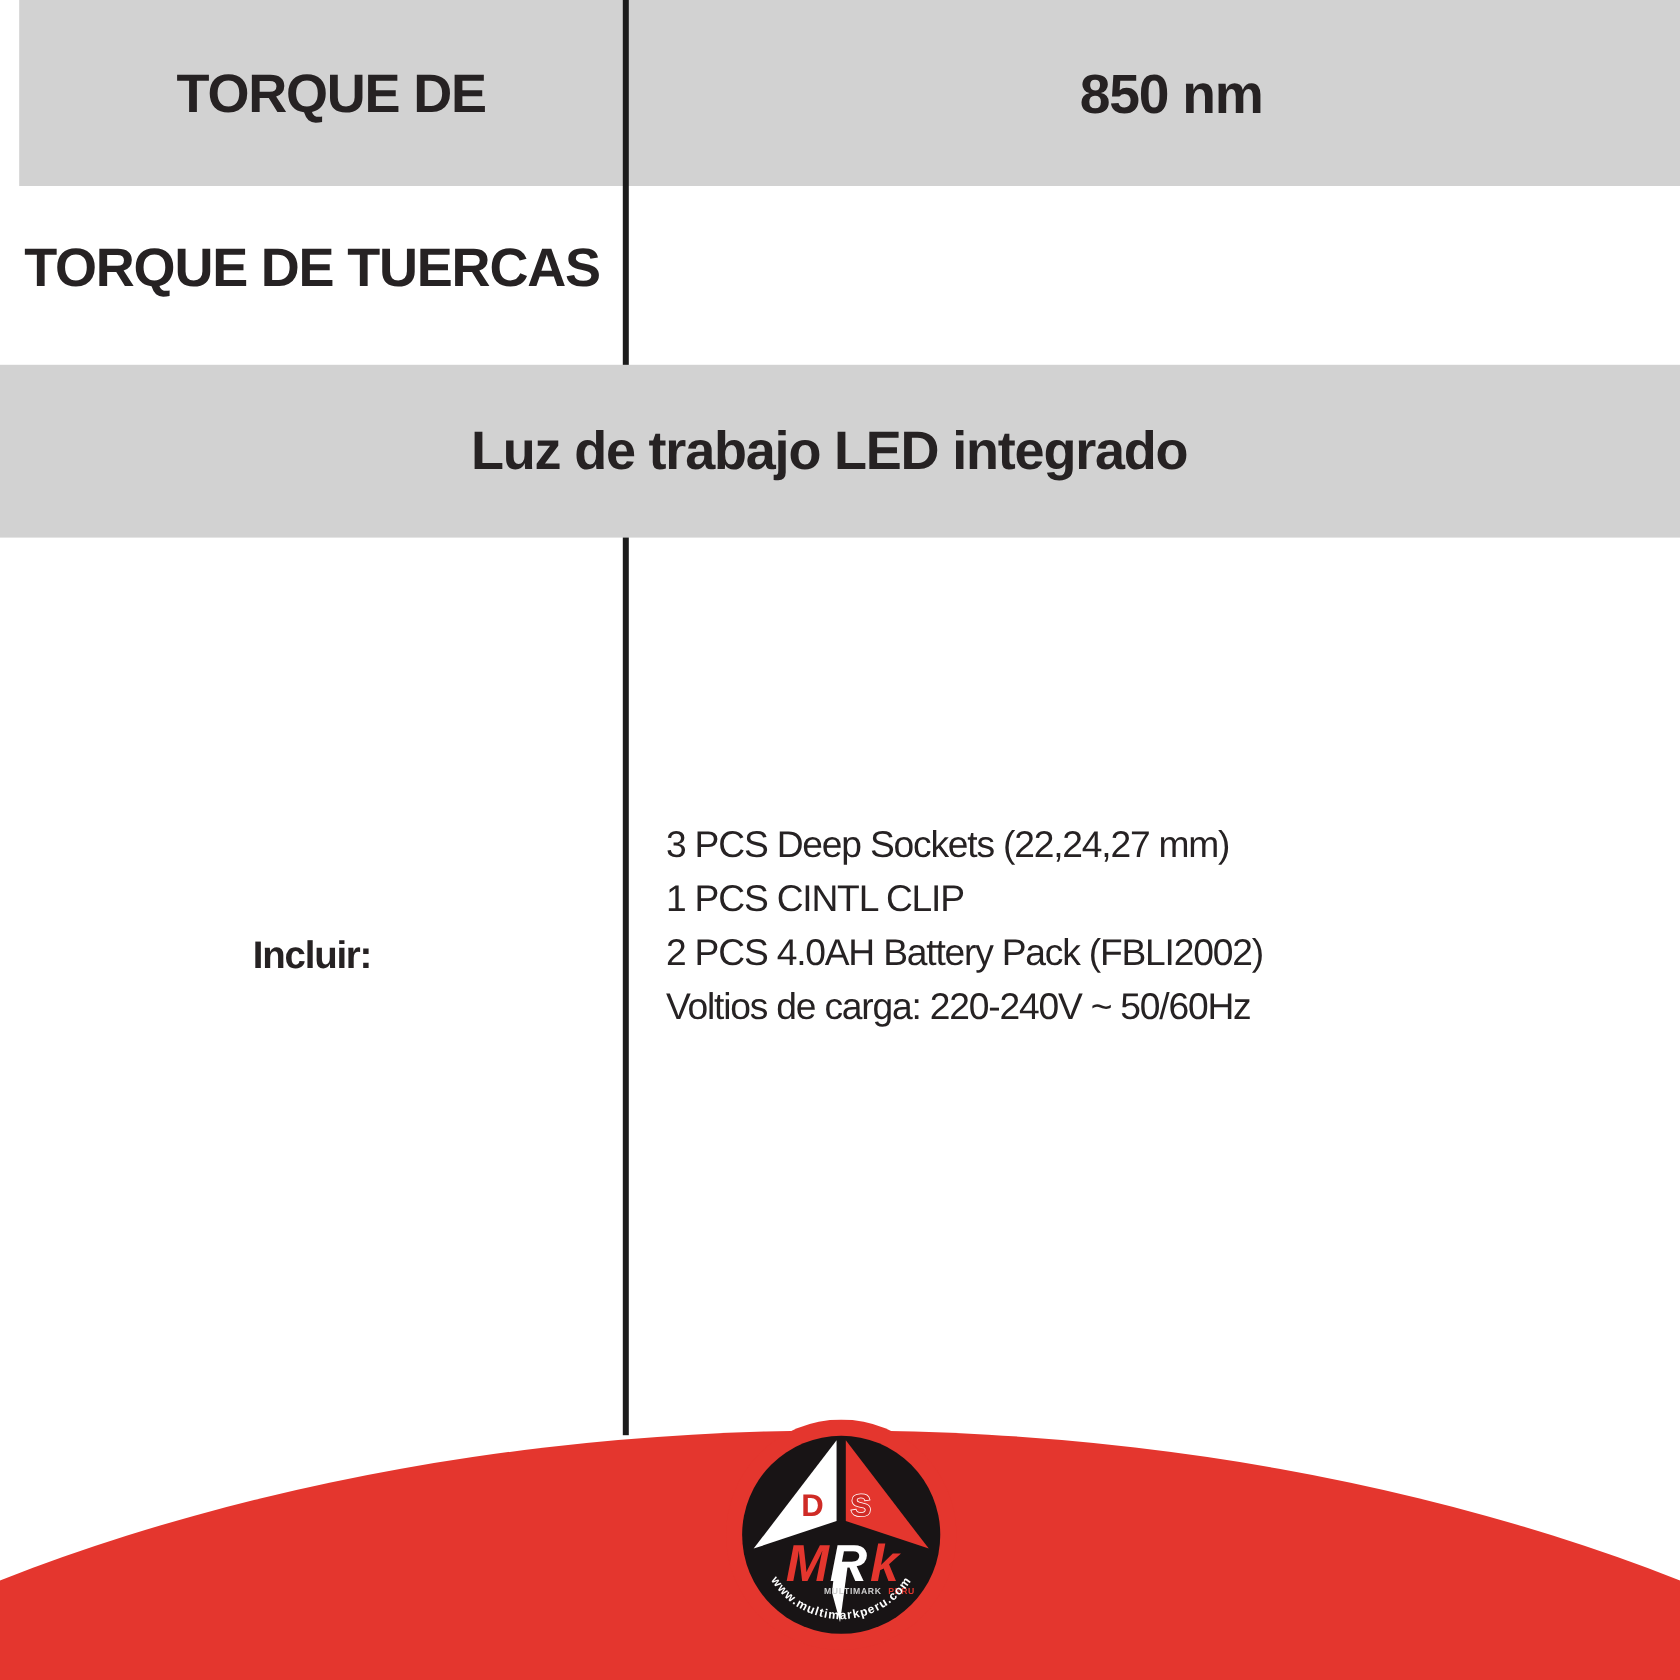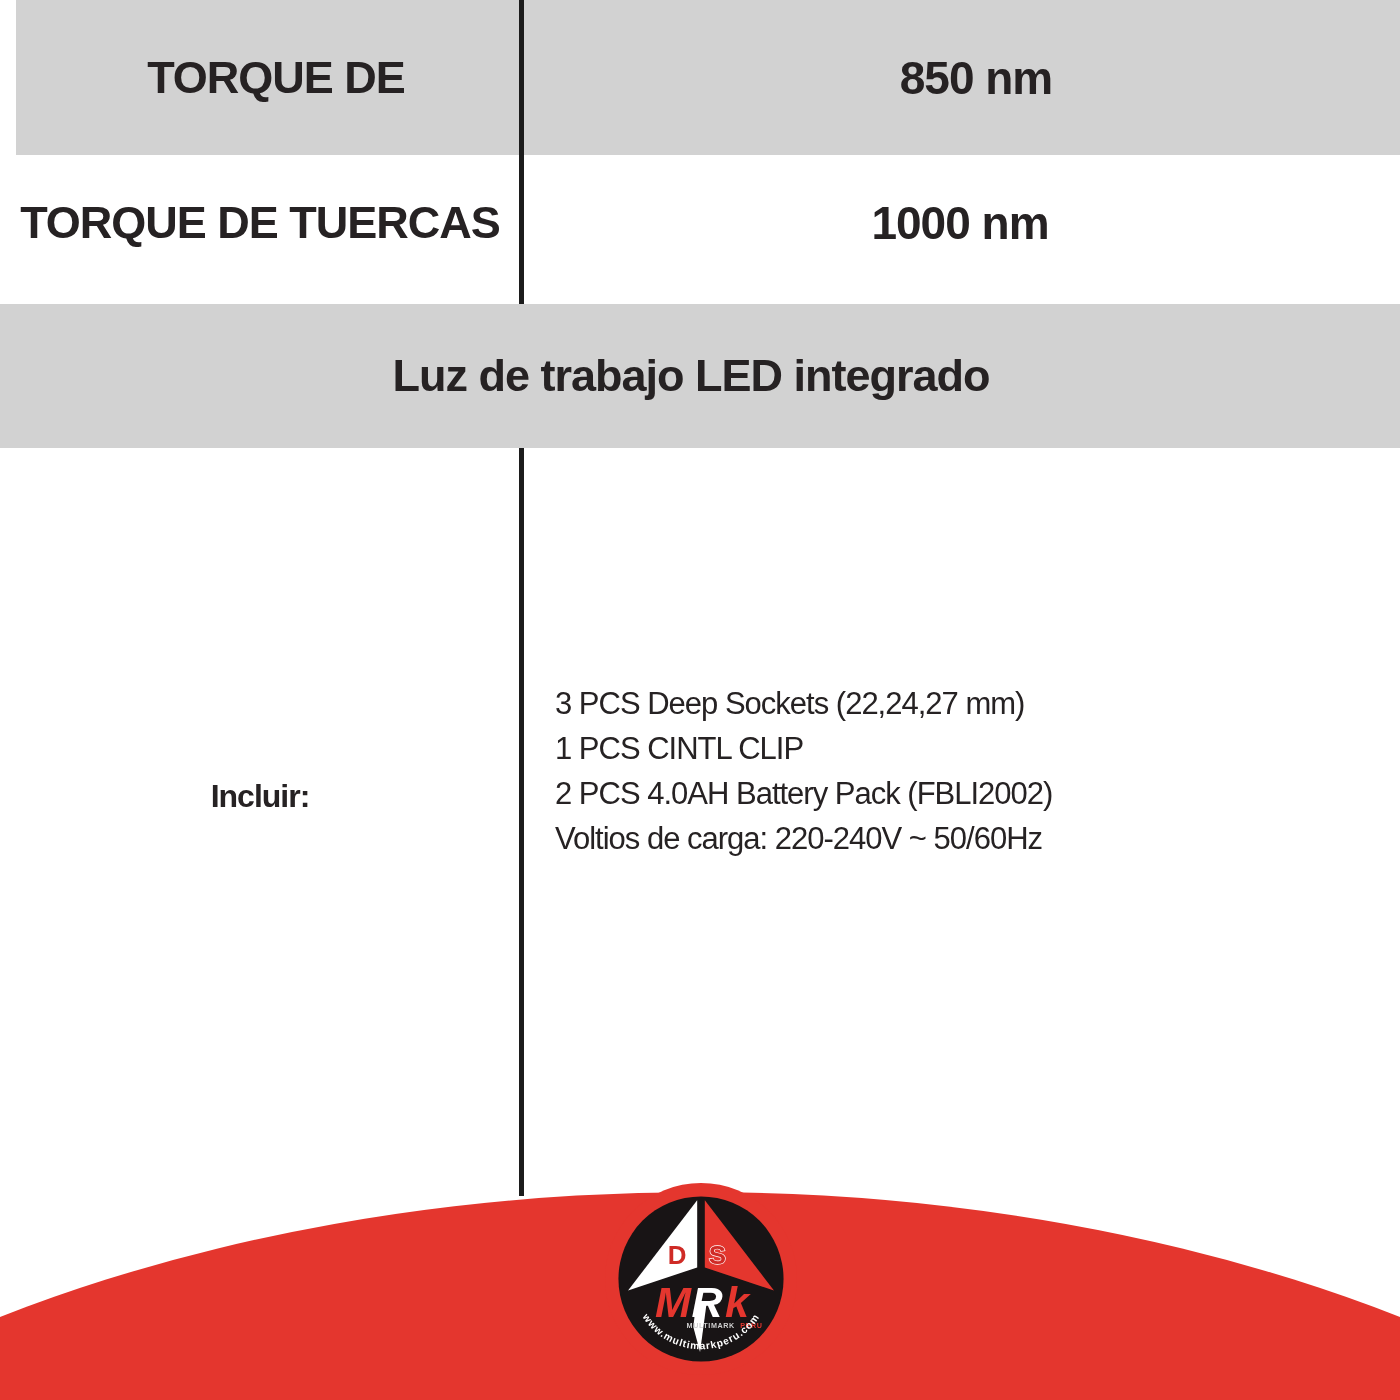--- a/index.html
+++ b/index.html
@@ -45,21 +45,20 @@
   <div class="cell-left">
     <div class="spec-label">TORQUE DE</div>
   </div>
   <div class="cell-right spec-value">850 nm</div>
 </div>
 
 <div class="abs row row2">
   <div class="cell-left">
     <div class="spec-label">TORQUE DE TUERCAS</div>
   </div>
-  <div class="cell-right spec-value">1000 nm</div>
 </div>
 
 <div class="abs banner">Luz de trabajo LED integrado</div>
 
 <div class="abs vline"></div>
 
 <div class="abs include-label">Incluir:</div>
 <div class="abs include-list">
   <div>3 PCS Deep Sockets (22,24,27 mm)</div>
   <div>1 PCS CINTL CLIP</div>

